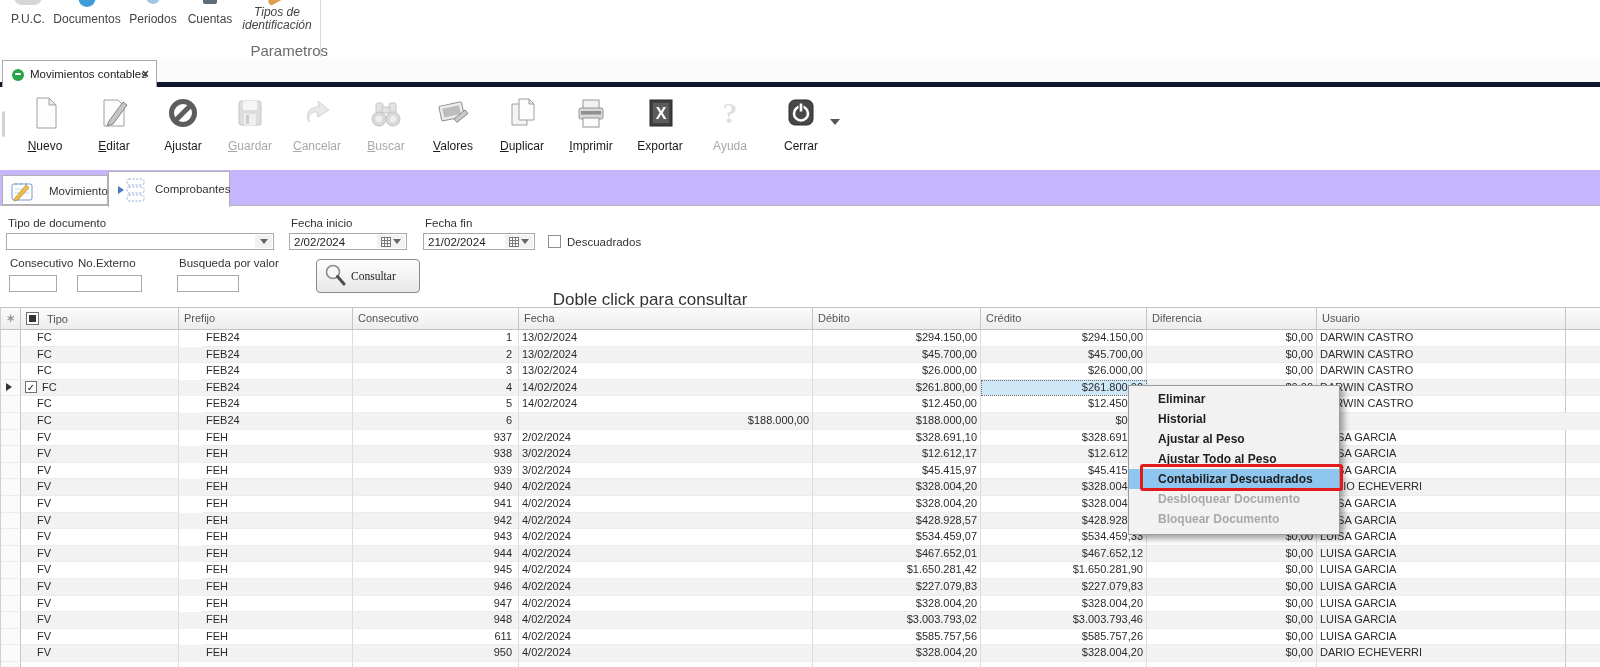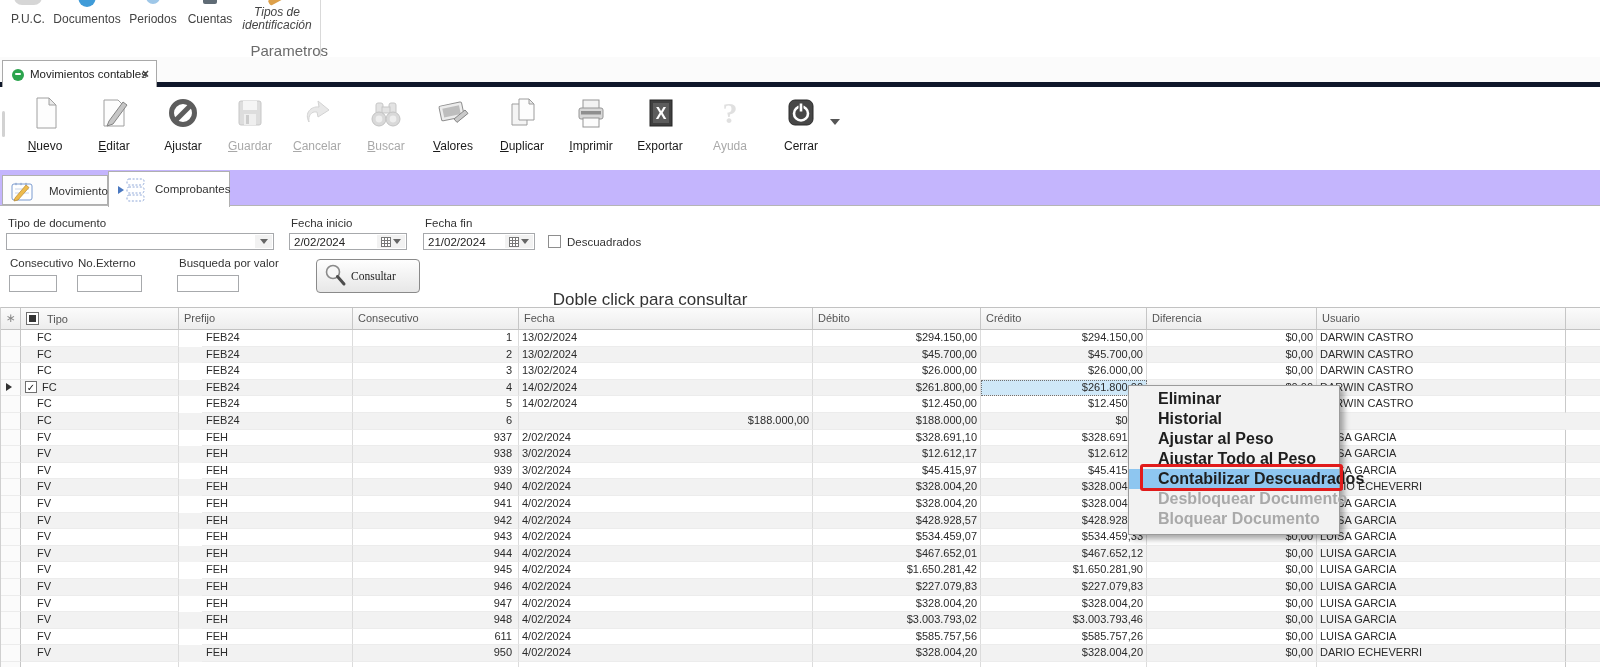--- a/index.html
+++ b/index.html
@@ -106,21 +106,21 @@
   .grow .c.selcell{background:#cfe8f8;outline:1px dotted #6f6f6f;outline-offset:-1px;}
   .rowarrow{position:absolute;left:5px;top:3px;width:0;height:0;
       border-top:4.5px solid transparent;border-bottom:4.5px solid transparent;border-left:6px solid #333;}
   .rowcbx{position:absolute;left:4px;top:1px;width:12px;height:12px;border:1px solid #707070;background:#fff;
       font-size:10px;line-height:11px;text-align:center;color:#111;font-weight:bold;}
   .grow .c.tipo.checked{padding-left:21px;}
 
   
   .ctx-menu{position:absolute;left:1128px;top:385px;width:212px;height:150px;background:#f2f2f2;
       border:1px solid #9b9b9b;box-shadow:4px 4px 6px rgba(0,0,0,.35);z-index:50;padding-top:3px;}
-  .ctx-item{height:20px;line-height:20px;padding-left:29px;font-size:16px;font-weight:600;color:#1e1e1e;white-space:nowrap;}
+  .ctx-item{height:20px;line-height:20px;padding-left:29px;font-size:12px;font-weight:600;color:#1e1e1e;white-space:nowrap;}
   .ctx-item.dis{color:#a9a9a9;}
   .ctx-item.hl{background:#8ec6f0;}
   .annotation-box{position:absolute;left:1140px;top:464px;width:203px;height:27px;
       border:3px solid #e11b1b;border-radius:3px;z-index:60;pointer-events:none;}
 </style>
 </head>
 <body>
 
 <div class="screen">
 

